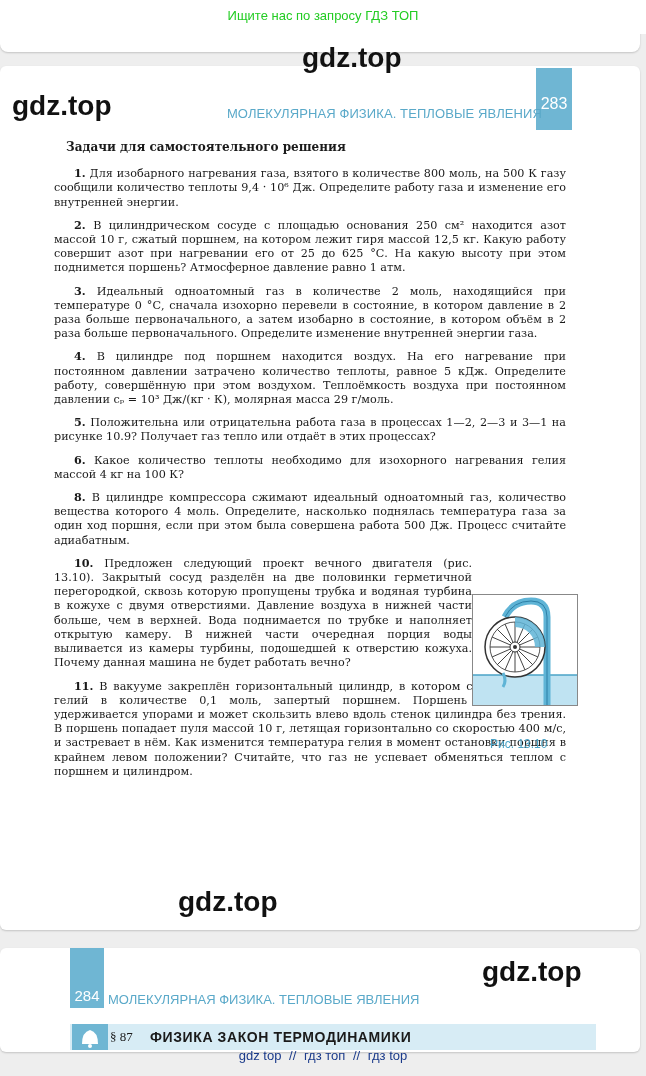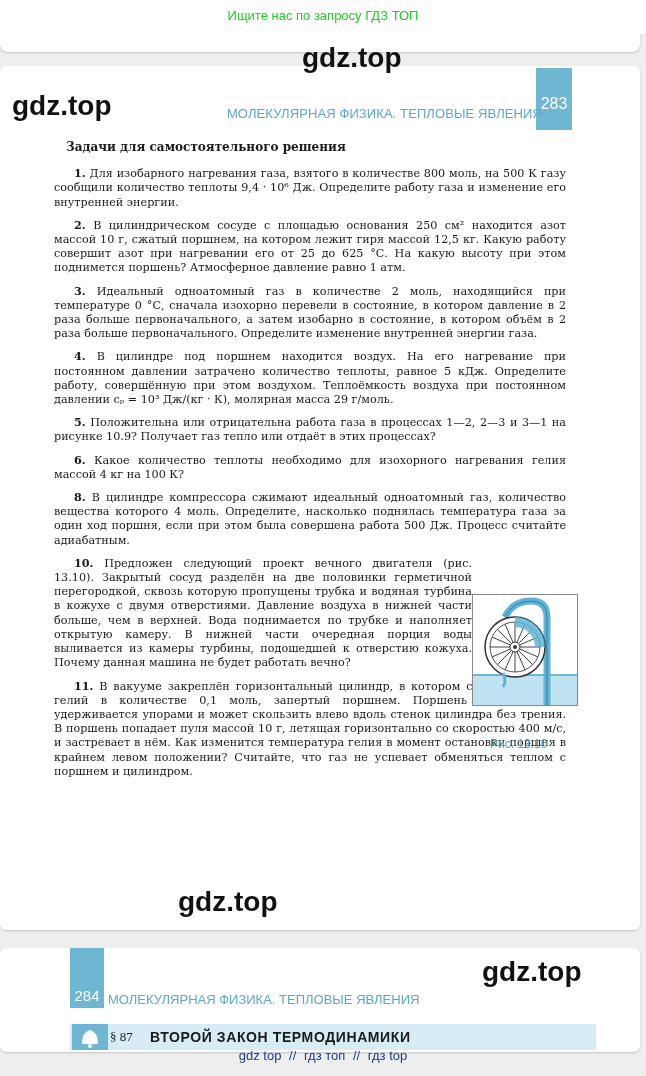--- a/index.html
+++ b/index.html
@@ -87,21 +87,21 @@
 <div class="page2">
   <div class="pnum2">284</div>
   <div class="runhead2">МОЛЕКУЛЯРНАЯ ФИЗИКА. ТЕПЛОВЫЕ ЯВЛЕНИЯ</div>
   <div class="secbar"></div>
   <svg class="secicon" viewBox="0 0 36 26">
     <rect x="0" y="0" width="36" height="26" fill="#6fb6d3"></rect>
     <path d="M10 20 Q10 8 18 6 Q26 8 26 20 Z" fill="#fff"></path>
     <circle cx="18" cy="22" r="2" fill="#fff"></circle>
   </svg>
   <div class="secnum">§ 87</div>
-  <div class="sectitle">ВТОРОЙ ЗАКОН ТЕРМОДИНАМИКИ</div>
+  <div class="sectitle">ФИЗИКА ЗАКОН ТЕРМОДИНАМИКИ</div>
 </div>
 <div class="wm" style="left:482px;top:956px;">gdz.top</div>
 
 <div class="bottom">
   <span>gdz top</span>
   <span>//</span>
   <span>гдз топ</span>
   <span>//</span>
   <span>гдз top</span>
 </div>

